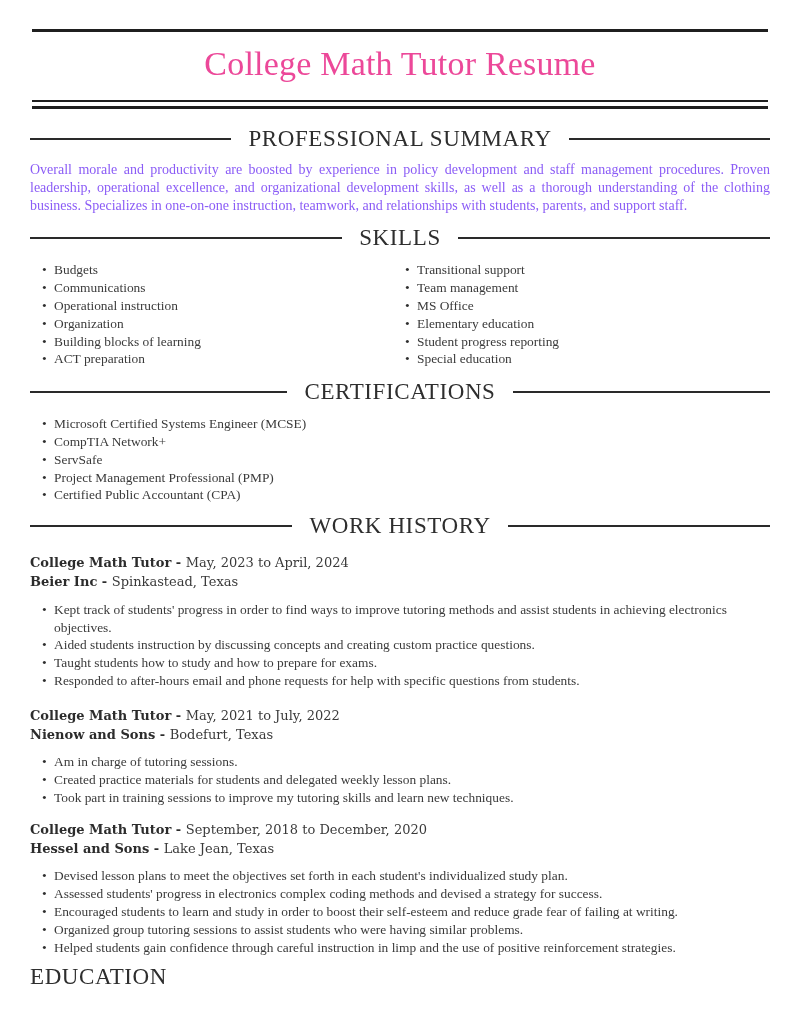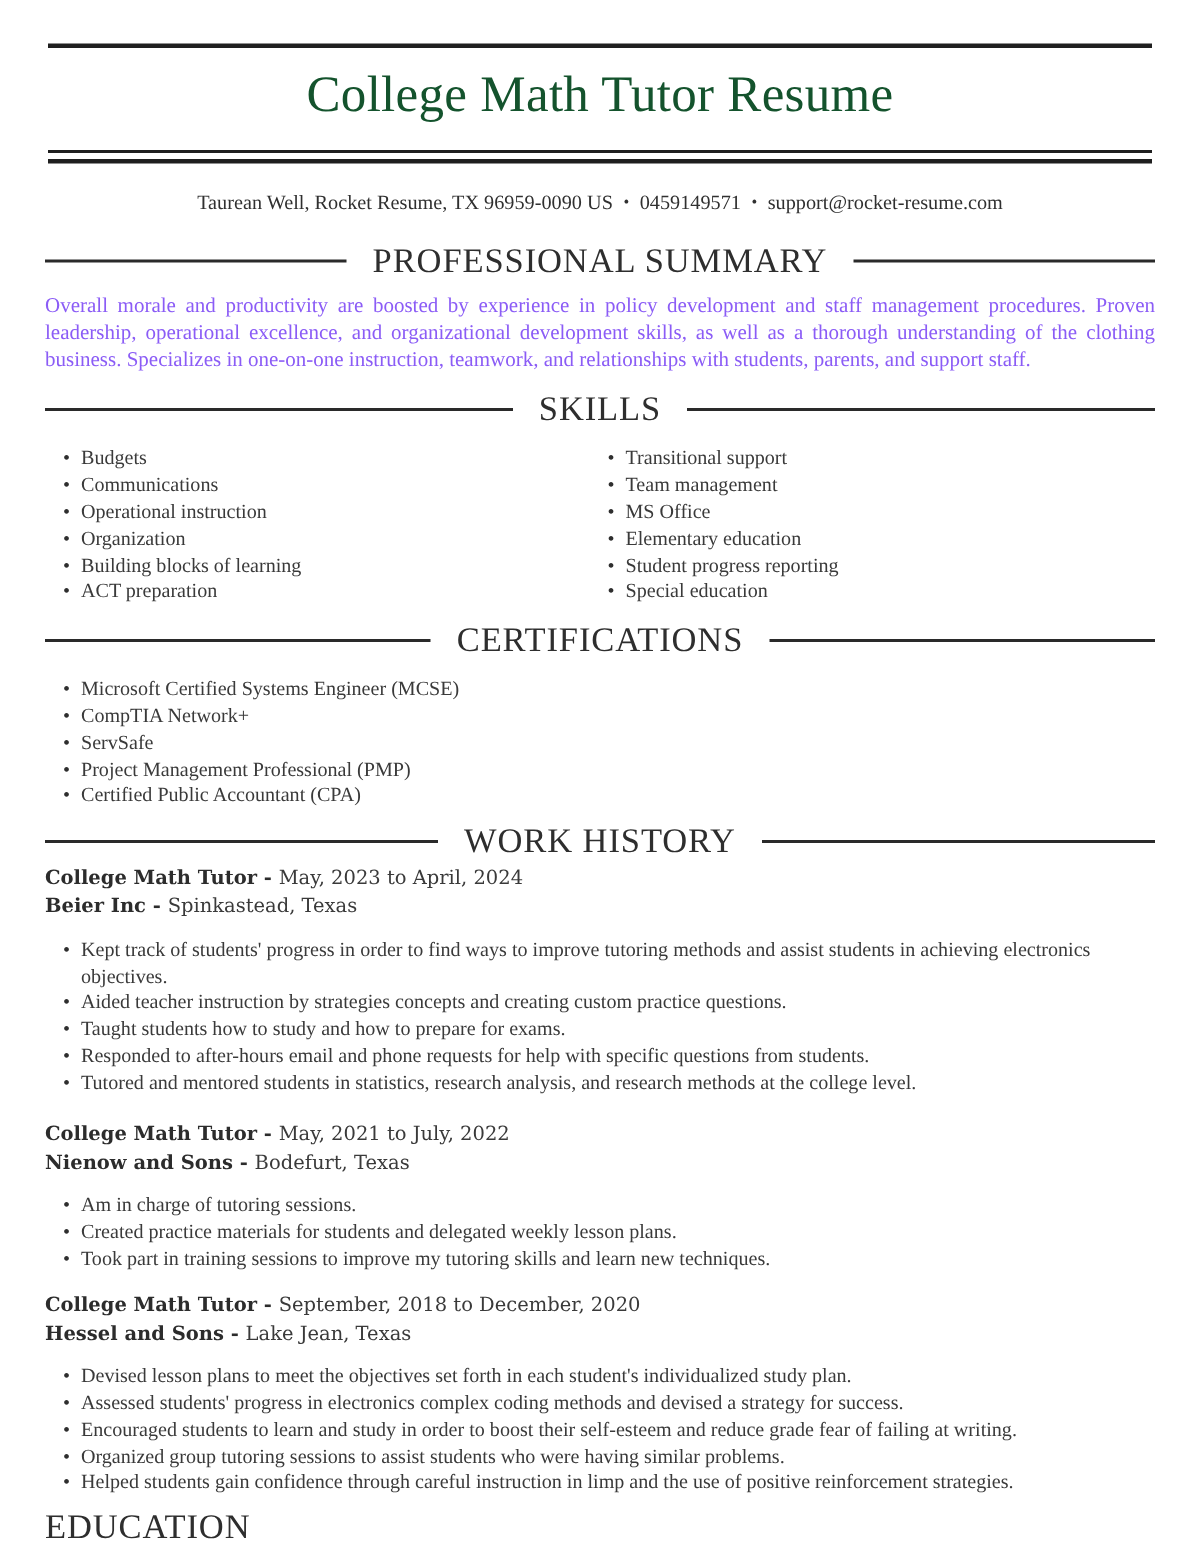--- a/index.html
+++ b/index.html
@@ -26,21 +26,21 @@
     border-bottom: 3px solid #1f1f1f;
   }
 
   
   .title {
     margin-top: 13px;
     font-size: 34px;
     line-height: 37px;
     font-weight: normal;
     text-align: center;
-    color: #14532d;
+    color: #ec4899;
     letter-spacing: 0.2px;
   }
 
   
   .contact {
     margin-top: 17px;
     text-align: center;
     font-size: 13.5px;
     line-height: 18px;
     color: #303030;
@@ -100,21 +100,21 @@
   }
 
   .skills-grid {
     display: grid;
     grid-template-columns: 363px 1fr;
     margin-top: 12px;
   }
   .skills-grid ul.blist { margin-top: 0; }
 
   
-  .job { margin-top: 4px; }
+  .job { margin-top: 16px; }
   .job.j2 { margin-top: 16px; }
   .job.j3 { margin-top: 13px; }
   .job-line {
     font-family: "DejaVu Serif", serif;
     font-size: 13px;
     line-height: 19.3px;
     color: #3a3a3a;
   }
   .job-line .b { font-weight: bold; color: #2c2c2c; }
   .job ul.blist { margin-top: 9px; }
@@ -123,23 +123,20 @@
 <body>
 
 <div class="page">
 
   <div class="rule-top"></div>
 
   <h1 class="title">College Math Tutor Resume</h1>
 
   <div class="rule-double"></div>
 
-  <div class="contact">
-    <span>Taurean Well, Rocket Resume, TX 96959-0090 US</span><span class="sep">•</span><span>0459149571</span><span class="sep">•</span><span>support@rocket-resume.com</span>
-  </div>
 
   <div class="sec-header first">
     <div class="hline"></div>
     <h2>PROFESSIONAL SUMMARY</h2>
     <div class="hline"></div>
   </div>
   <p class="summary">Overall morale and productivity are boosted by experience in policy development and staff management procedures. Proven leadership, operational excellence, and organizational development skills, as well as a thorough understanding of the clothing business. Specializes in one-on-one instruction, teamwork, and relationships with students, parents, and support staff.</p>
 
   <div class="sec-header">
     <div class="hline"></div>
@@ -186,24 +183,23 @@
 
   <div class="job j1">
     <div class="job-line">
       <span class="b">College Math Tutor</span><span class="b"> - </span><span>May, 2023 to April, 2024</span>
     </div>
     <div class="job-line">
       <span class="b">Beier Inc</span><span class="b"> - </span><span>Spinkastead, Texas</span>
     </div>
     <ul class="blist">
         <li>Kept track of students' progress in order to find ways to improve tutoring methods and assist students in achieving electronics objectives.</li>
-        <li>Aided teacher instruction by strategies concepts and creating custom practice questions.</li>
+        <li>Aided students instruction by discussing concepts and creating custom practice questions.</li>
         <li>Taught students how to study and how to prepare for exams.</li>
         <li>Responded to after-hours email and phone requests for help with specific questions from students.</li>
-        <li>Tutored and mentored students in statistics, research analysis, and research methods at the college level.</li>
       </ul>
   </div>
 
   <div class="job j2">
     <div class="job-line">
       <span class="b">College Math Tutor</span><span class="b"> - </span><span>May, 2021 to July, 2022</span>
     </div>
     <div class="job-line">
       <span class="b">Nienow and Sons</span><span class="b"> - </span><span>Bodefurt, Texas</span>
     </div>

